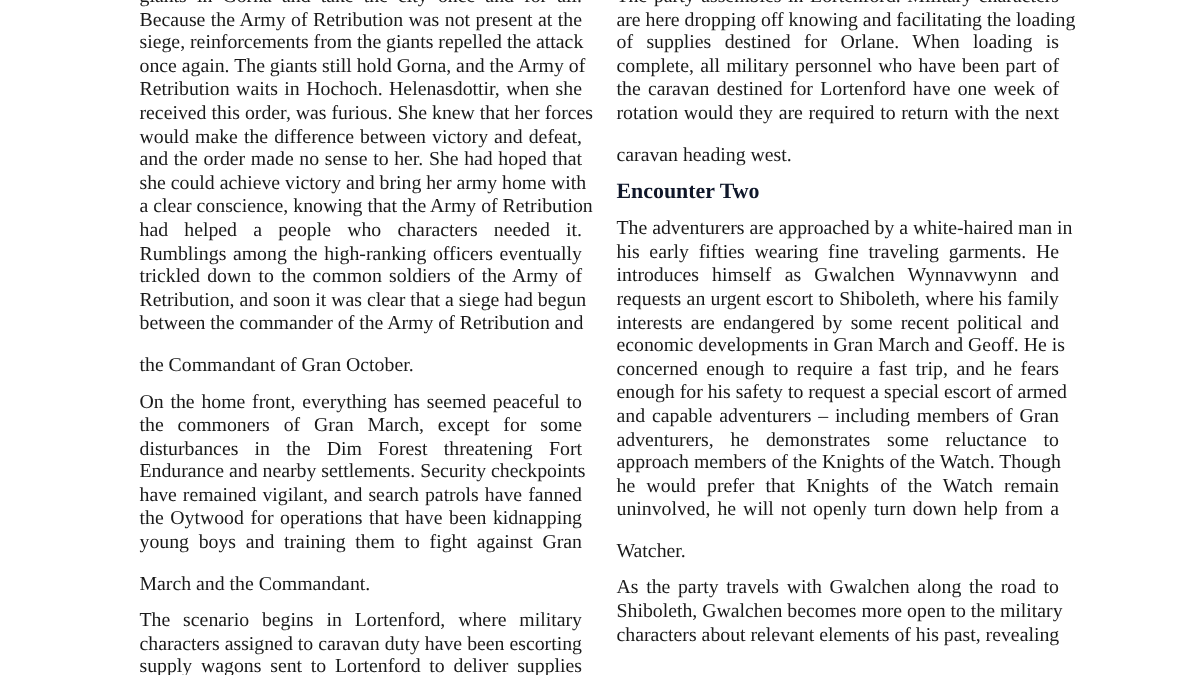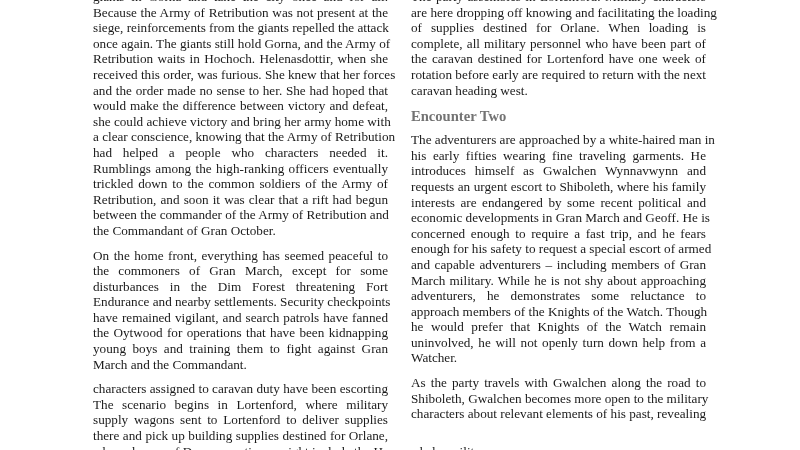--- a/index.html
+++ b/index.html
@@ -44,101 +44,101 @@
   .line {
     display: block;
     text-align: justify;
     text-align-last: justify;
     white-space: nowrap;
     height: 15.6px;
     overflow: visible;
   }
   .line.last {
     text-align-last: left;
+    margin-top: 12px;
   }
   .heading {
     font-size: 14.6px;
     font-weight: bold;
     line-height: 18px;
     margin: 2px 0 7px 0;
-    color: #737373;
+    color: #0f172a;
   }
 </style>
 </head>
 <body>
 
 <div class="page">
 
   <div class="column col-left">
 
     <div class="para">
       <span class="line">giants in Gorna and take the city once and for all.</span>
       <span class="line">Because the Army of Retribution was not present at the</span>
       <span class="line">siege, reinforcements from the giants repelled the attack</span>
       <span class="line">once again.  The giants still hold Gorna, and the Army of</span>
       <span class="line">Retribution waits in Hochoch.  Helenasdottir, when she</span>
       <span class="line">received this order, was furious.  She knew that her forces</span>
+      <span class="line">would make the difference between victory and defeat,</span>
       <span class="line">and the order made no sense to her.  She had hoped that</span>
-      <span class="line">would make the difference between victory and defeat,</span>
       <span class="line">she could achieve victory and bring her army home with</span>
       <span class="line">a clear conscience, knowing that the Army of Retribution</span>
       <span class="line">had helped a people who characters needed it.</span>
       <span class="line">Rumblings among the high-ranking officers eventually</span>
       <span class="line">trickled down to the common soldiers of the Army of</span>
-      <span class="line">Retribution, and soon it was clear that a rift had begun</span>
+      <span class="line">Retribution, and soon it was clear that a siege had begun</span>
       <span class="line">between the commander of the Army of Retribution and</span>
       <span class="line last">the Commandant of Gran October.</span>
     </div>
 
     <div class="para">
       <span class="line">On the home front, everything has seemed peaceful to</span>
       <span class="line">the commoners of Gran March, except for some</span>
       <span class="line">disturbances in the Dim Forest threatening Fort</span>
       <span class="line">Endurance and nearby settlements.  Security checkpoints</span>
       <span class="line">have remained vigilant, and search patrols have fanned</span>
       <span class="line">the Oytwood for operations that have been kidnapping</span>
       <span class="line">young boys and training them to fight against Gran</span>
       <span class="line last">March and the Commandant.</span>
     </div>
 
     <div class="para">
+      <span class="line">The scenario begins in Lortenford, where military</span>
       <span class="line">characters assigned to caravan duty have been escorting</span>
-      <span class="line">The scenario begins in Lortenford, where military</span>
       <span class="line">supply wagons sent to Lortenford to deliver supplies</span>
       <span class="line">there and pick up building supplies destined for Orlane,</span>
       <span class="line">where dozens of Dwarven artisans might include the Hammerhelm military</span>
     </div>
 
   </div>
 
   <div class="column col-right">
 
     <div class="para">
       <span class="line">The party assembles in Lortenford.  Military characters</span>
       <span class="line">are here dropping off knowing and facilitating the loading</span>
       <span class="line">of supplies destined for Orlane.  When loading is</span>
       <span class="line">complete, all military personnel who have been part of</span>
       <span class="line">the caravan destined for Lortenford have one week of</span>
-      <span class="line">rotation before early are required to return with the next</span>
+      <span class="line">rotation would they are required to return with the next</span>
       <span class="line last">caravan heading west.</span>
     </div>
 
     <div class="heading">Encounter Two</div>
 
     <div class="para">
       <span class="line">The adventurers are approached by a white-haired man in</span>
       <span class="line">his early fifties wearing fine traveling garments.  He</span>
       <span class="line">introduces himself as Gwalchen Wynnavwynn and</span>
       <span class="line">requests an urgent escort to Shiboleth, where his family</span>
       <span class="line">interests are endangered by some recent political and</span>
       <span class="line">economic developments in Gran March and Geoff.  He is</span>
       <span class="line">concerned enough to require a fast trip, and he fears</span>
       <span class="line">enough for his safety to request a special escort of armed</span>
       <span class="line">and capable adventurers – including members of Gran</span>
-      <span class="line">March military.  While he is not shy about approaching</span>
       <span class="line">adventurers, he demonstrates some reluctance to</span>
       <span class="line">approach members of the Knights of the Watch.  Though</span>
       <span class="line">he would prefer that Knights of the Watch remain</span>
       <span class="line">uninvolved, he will not openly turn down help from a</span>
       <span class="line last">Watcher.</span>
     </div>
 
 
     <div class="para">
       <span class="line">As the party travels with Gwalchen along the road to</span>

